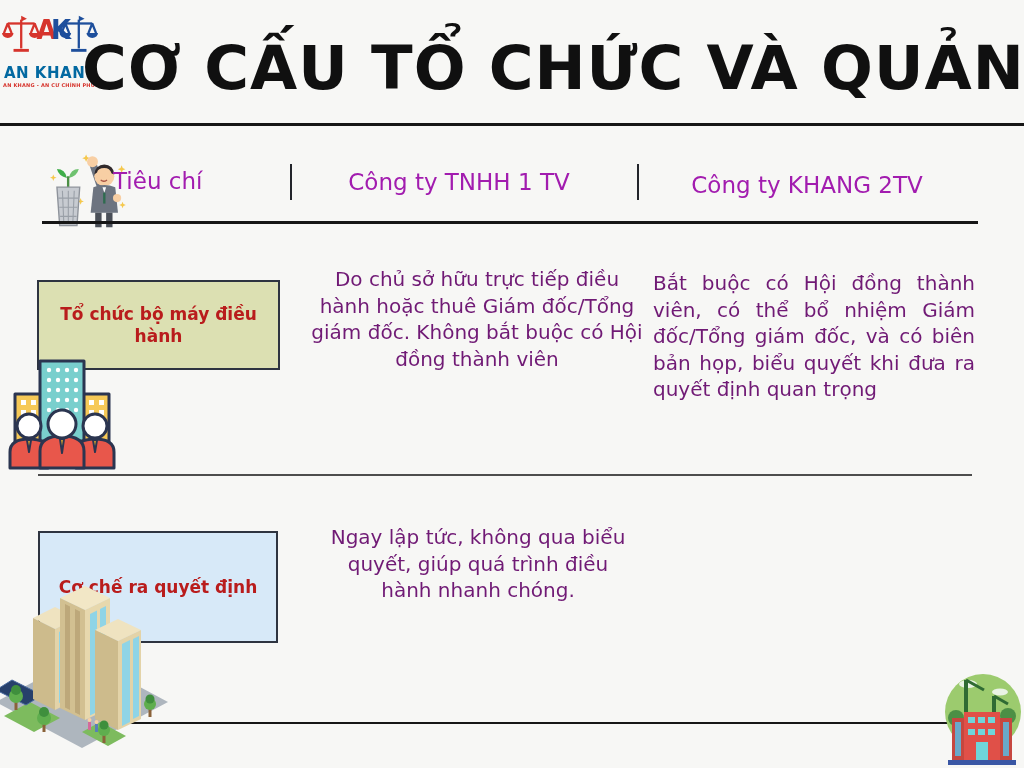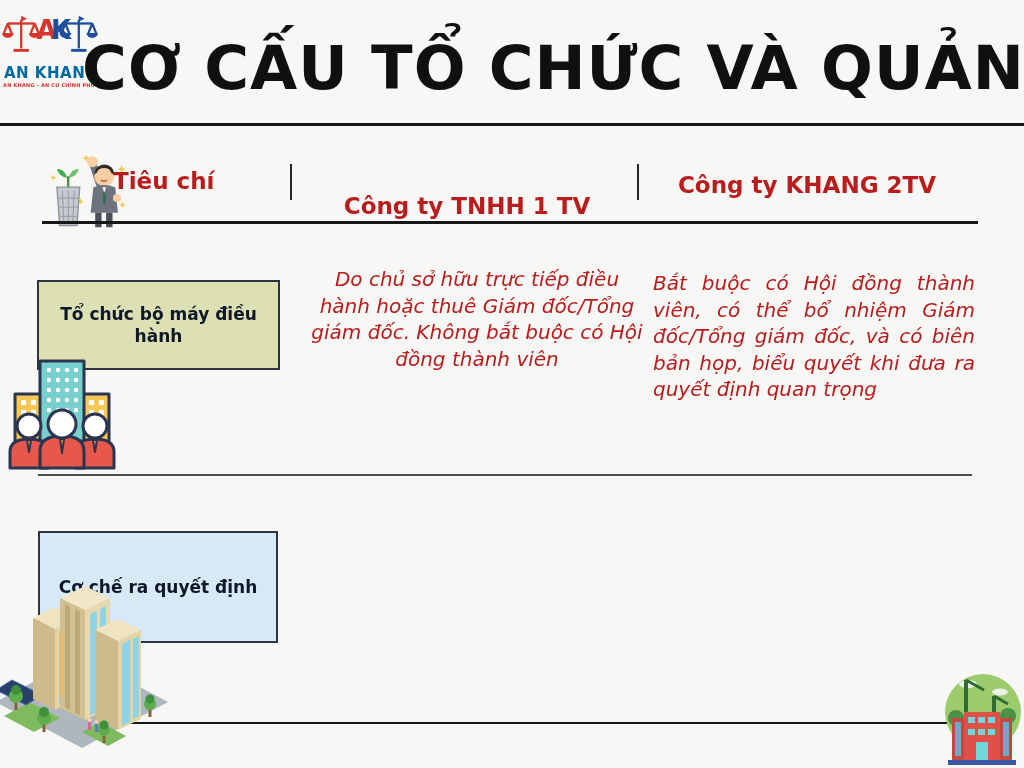--- a/index.html
+++ b/index.html
@@ -3,25 +3,25 @@
 <meta charset="utf-8">
 <style>
   html,body{margin:0;padding:0;}
   body{font-family:"DejaVu Sans","Liberation Sans",sans-serif;background:#e9e9e9;}
   .page{position:relative;width:1024px;height:768px;background:#f7f7f5;overflow:hidden;margin:0 auto;}
   .abs{position:absolute;}
   .rule{background:#161616;}
   .title{font-size:61px;font-weight:bold;color:#101010;letter-spacing:1px;white-space:nowrap;}
   .logo-name{font-size:15px;font-weight:bold;color:#0369a1;letter-spacing:.5px;text-align:center;}
   .logo-tagline{font-size:5px;font-weight:bold;color:#d6342c;text-align:center;letter-spacing:.2px;white-space:nowrap;}
-  .colhead{font-size:23px;font-weight:bold;color:#b91c1c;text-align:center;white-space:nowrap;}
+  .colhead{font-size:23px;font-weight:normal;color:#a21caf;text-align:center;white-space:nowrap;}
   .vdiv{width:2px;height:36px;background:#23252b;}
   .label-box{border:2px solid #2e3440;display:flex;align-items:center;justify-content:center;text-align:center;
-             font-weight:bold;font-size:17px;color:#0f172a;line-height:1.3;padding:6px 14px;box-sizing:border-box;}
-  .cell{color:#b91c1c;font-size:20px;line-height:1.33;font-style:italic;}
+             font-weight:bold;font-size:17px;color:#b91c1c;line-height:1.3;padding:6px 14px;box-sizing:border-box;}
+  .cell{color:#701a75;font-size:20px;line-height:1.33;}
   .cell.center{text-align:center;}
   .cell.justify{text-align:justify;text-justify:inter-word;}
 </style>
 </head>
 <body>
 
 <div class="page">
 
   <div class="abs" style="left:2px;top:10px;width:98px;">
     <svg width="96" height="50" viewBox="0 0 100 52">
@@ -84,21 +84,21 @@
     <path d="M62 44 l2 6 l2 -6 Z" fill="#fff"></path>
     <line x1="64" y1="50" x2="64" y2="62" stroke="#2f6b4f" stroke-width="2.6"></line>
     <circle cx="78" cy="56" r="4.5" fill="#f8cfa4"></circle>
 
     <rect x="54" y="72" width="7" height="16" fill="#4a4f58"></rect>
     <rect x="66" y="72" width="7" height="16" fill="#4a4f58"></rect>
   </svg>
 
   <div class="abs colhead" style="left:113px;top:168px;">Tiêu chí</div>
   <div class="abs vdiv" style="left:290px;top:164px;"></div>
-  <div class="abs colhead" style="left:336px;top:169px;width:262px;margin-top:24px;">Công ty TNHH 1 TV</div>
+  <div class="abs colhead" style="left:328px;top:169px;width:262px;">Công ty TNHH 1 TV</div>
   <div class="abs vdiv" style="left:637px;top:164px;"></div>
   <div class="abs colhead" style="left:676px;top:172px;width:262px;">Công ty KHANG 2TV</div>
   <div class="abs rule" style="left:42px;top:221px;width:936px;height:3px;"></div>
 
   <div class="abs label-box" style="left:37px;top:280px;width:243px;height:90px;background:#dce0b2;">
     <span>Tổ chức bộ máy điều hành</span>
   </div>
 
   <svg class="abs" style="left:2px;top:356px;" width="120" height="114" viewBox="0 0 120 114">
     <g stroke="#2b3550" stroke-width="3" stroke-linejoin="round">
@@ -160,20 +160,21 @@
 
   <div class="abs cell center" style="left:308px;top:266px;width:338px;">Do chủ sở hữu trực tiếp điều hành hoặc thuê Giám đốc/Tổng giám đốc. Không bắt buộc có Hội đồng thành viên</div>
   <div class="abs cell justify" style="left:653px;top:270px;width:322px;">Bắt buộc có Hội đồng thành viên, có thể bổ nhiệm Giám đốc/Tổng giám đốc, và có biên bản họp, biểu quyết khi đưa ra quyết định quan trọng</div>
 
   <div class="abs" style="left:38px;top:474px;width:934px;height:2px;background:#4d4d4d;"></div>
 
   <div class="abs label-box" style="left:38px;top:531px;width:240px;height:112px;background:#d7e9f8;">
     <span>Cơ chế ra quyết định</span>
   </div>
 
+  <div class="abs cell center" style="left:322px;top:524px;width:312px;">Ngay lập tức, không qua biểu quyết, giúp quá trình điều hành nhanh chóng.</div>
 
   <div class="abs rule" style="left:45px;top:722px;width:903px;height:2px;"></div>
 
   <svg class="abs" style="left:0;top:572px;" width="170" height="180" viewBox="0 0 170 180">
 
     <polygon points="82,84 168,130 82,176 -4,130" fill="#aeb6be"></polygon>
     <polygon points="30,130 60,146 34,160 4,144" fill="#7dbb5e"></polygon>
     <polygon points="100,150 126,164 108,174 82,160" fill="#7dbb5e"></polygon>
 
     <polygon points="12,108 42,123 26,133 -4,118" fill="#27406b" stroke="#496a9e" stroke-width="1"></polygon>

